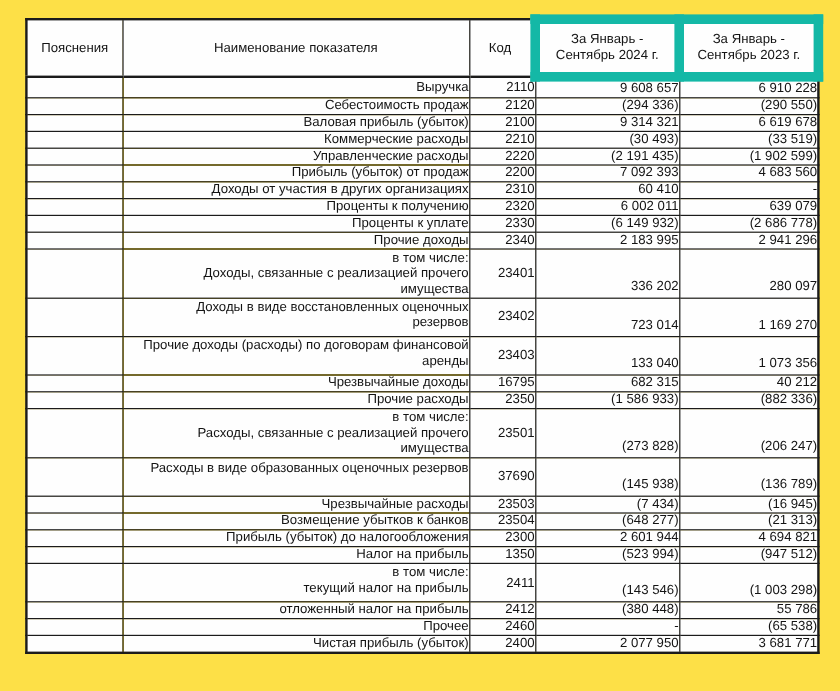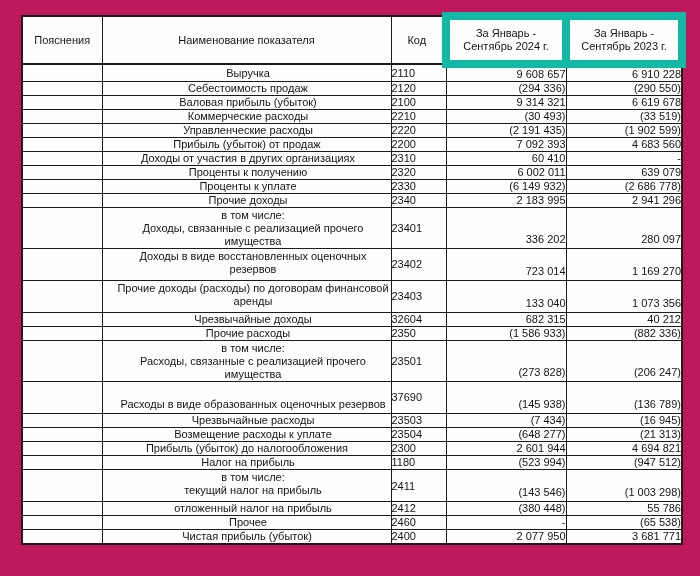--- a/index.html
+++ b/index.html
@@ -9,21 +9,21 @@
     width: 700px;
     height: 576px;
     overflow: hidden;
     font-family: "Liberation Sans", sans-serif;
     color: #141414;
   }
   .sheet {
     position: relative;
     width: 700px;
     height: 576px;
-    background: #be185d;
+    background: #fde047;
   }
   table.fin {
     position: absolute;
     left: 21px;
     top: 12px;
     width: 660px;
     border-collapse: collapse;
     table-layout: fixed;
     font-size: 11px;
     line-height: 13px;
@@ -51,42 +51,42 @@
   }
   .fin th.h-val { border: 8px solid #14b8a6; }
   .fin th.h-code { }
 
   tr.single { height: 14px; }
   tr.tall.l2 { height: 32px; }
   tr.tall.l3 { height: 40px; }
 
   .c-exp { }
   .c-name {
-    text-align: center;
+    text-align: right;
     vertical-align: middle;
     overflow: hidden;
   }
   .c-name.ind0 { padding-left: 3px; }
   .c-name.ind1 { padding-left: 13px; }
   .c-name.ind2 { padding-left: 1px; margin-left: 30px; }
   .c-code {
-    text-align: left;
+    text-align: right;
     vertical-align: middle;
   }
   .c-val {
     text-align: right;
     vertical-align: middle;
     padding-right: 3px;
     white-space: nowrap;
     border-width: 2px;
     border-color: #1b1b1b;
     margin-left: 24px;
   }
   tr.tall .c-name { vertical-align: top; padding-top: 1px; }
-  tr.tall .c-name.vbottom { vertical-align: bottom; padding-bottom: 2px; }
+  tr.tall .c-name.vbottom { vertical-align: bottom; padding-bottom: 16px; }
   tr.tall .c-code { vertical-align: middle; }
   tr.tall .c-code.vbottom { vertical-align: bottom; padding-bottom: 8px; }
   tr.tall .c-val { vertical-align: bottom; padding-bottom: 2px; }
   .name-line { min-height: 13px; }
 </style>
 </head>
 <body>
 
 <div class="sheet">
   <table class="fin">
@@ -228,21 +228,21 @@
           </td>
           <td class="c-code">23403</td>
           <td class="c-val">133 040</td>
           <td class="c-val">1 073 356</td>
         </tr>
         <tr class="single">
           <td class="c-exp"></td>
           <td class="c-name ind1">
             <div class="name-line">Чрезвычайные доходы</div>
           </td>
-          <td class="c-code">32604</td>
+          <td class="c-code">16795</td>
           <td class="c-val">682 315</td>
           <td class="c-val">40 212</td>
         </tr>
         <tr class="single">
           <td class="c-exp"></td>
           <td class="c-name ind0">
             <div class="name-line">Прочие расходы</div>
           </td>
           <td class="c-code">2350</td>
           <td class="c-val">(1 586 933)</td>
@@ -273,41 +273,41 @@
           <td class="c-name ind1">
             <div class="name-line">Чрезвычайные расходы</div>
           </td>
           <td class="c-code">23503</td>
           <td class="c-val">(7 434)</td>
           <td class="c-val">(16 945)</td>
         </tr>
         <tr class="single">
           <td class="c-exp"></td>
           <td class="c-name ind1">
-            <div class="name-line">Возмещение расходы к уплате</div>
+            <div class="name-line">Возмещение убытков к банков</div>
           </td>
           <td class="c-code">23504</td>
           <td class="c-val">(648 277)</td>
           <td class="c-val">(21 313)</td>
         </tr>
         <tr class="single">
           <td class="c-exp"></td>
           <td class="c-name ind2">
             <div class="name-line">Прибыль (убыток) до налогообложения</div>
           </td>
           <td class="c-code">2300</td>
           <td class="c-val">2 601 944</td>
           <td class="c-val">4 694 821</td>
         </tr>
         <tr class="single">
           <td class="c-exp"></td>
           <td class="c-name ind0">
             <div class="name-line">Налог на прибыль</div>
           </td>
-          <td class="c-code">1180</td>
+          <td class="c-code">1350</td>
           <td class="c-val">(523 994)</td>
           <td class="c-val">(947 512)</td>
         </tr>
         <tr class="tall l2">
           <td class="c-exp"></td>
           <td class="c-name ind1">
             <div class="name-line">в том числе:</div>
             <div class="name-line">текущий налог на прибыль</div>
           </td>
           <td class="c-code vbottom">2411</td>

